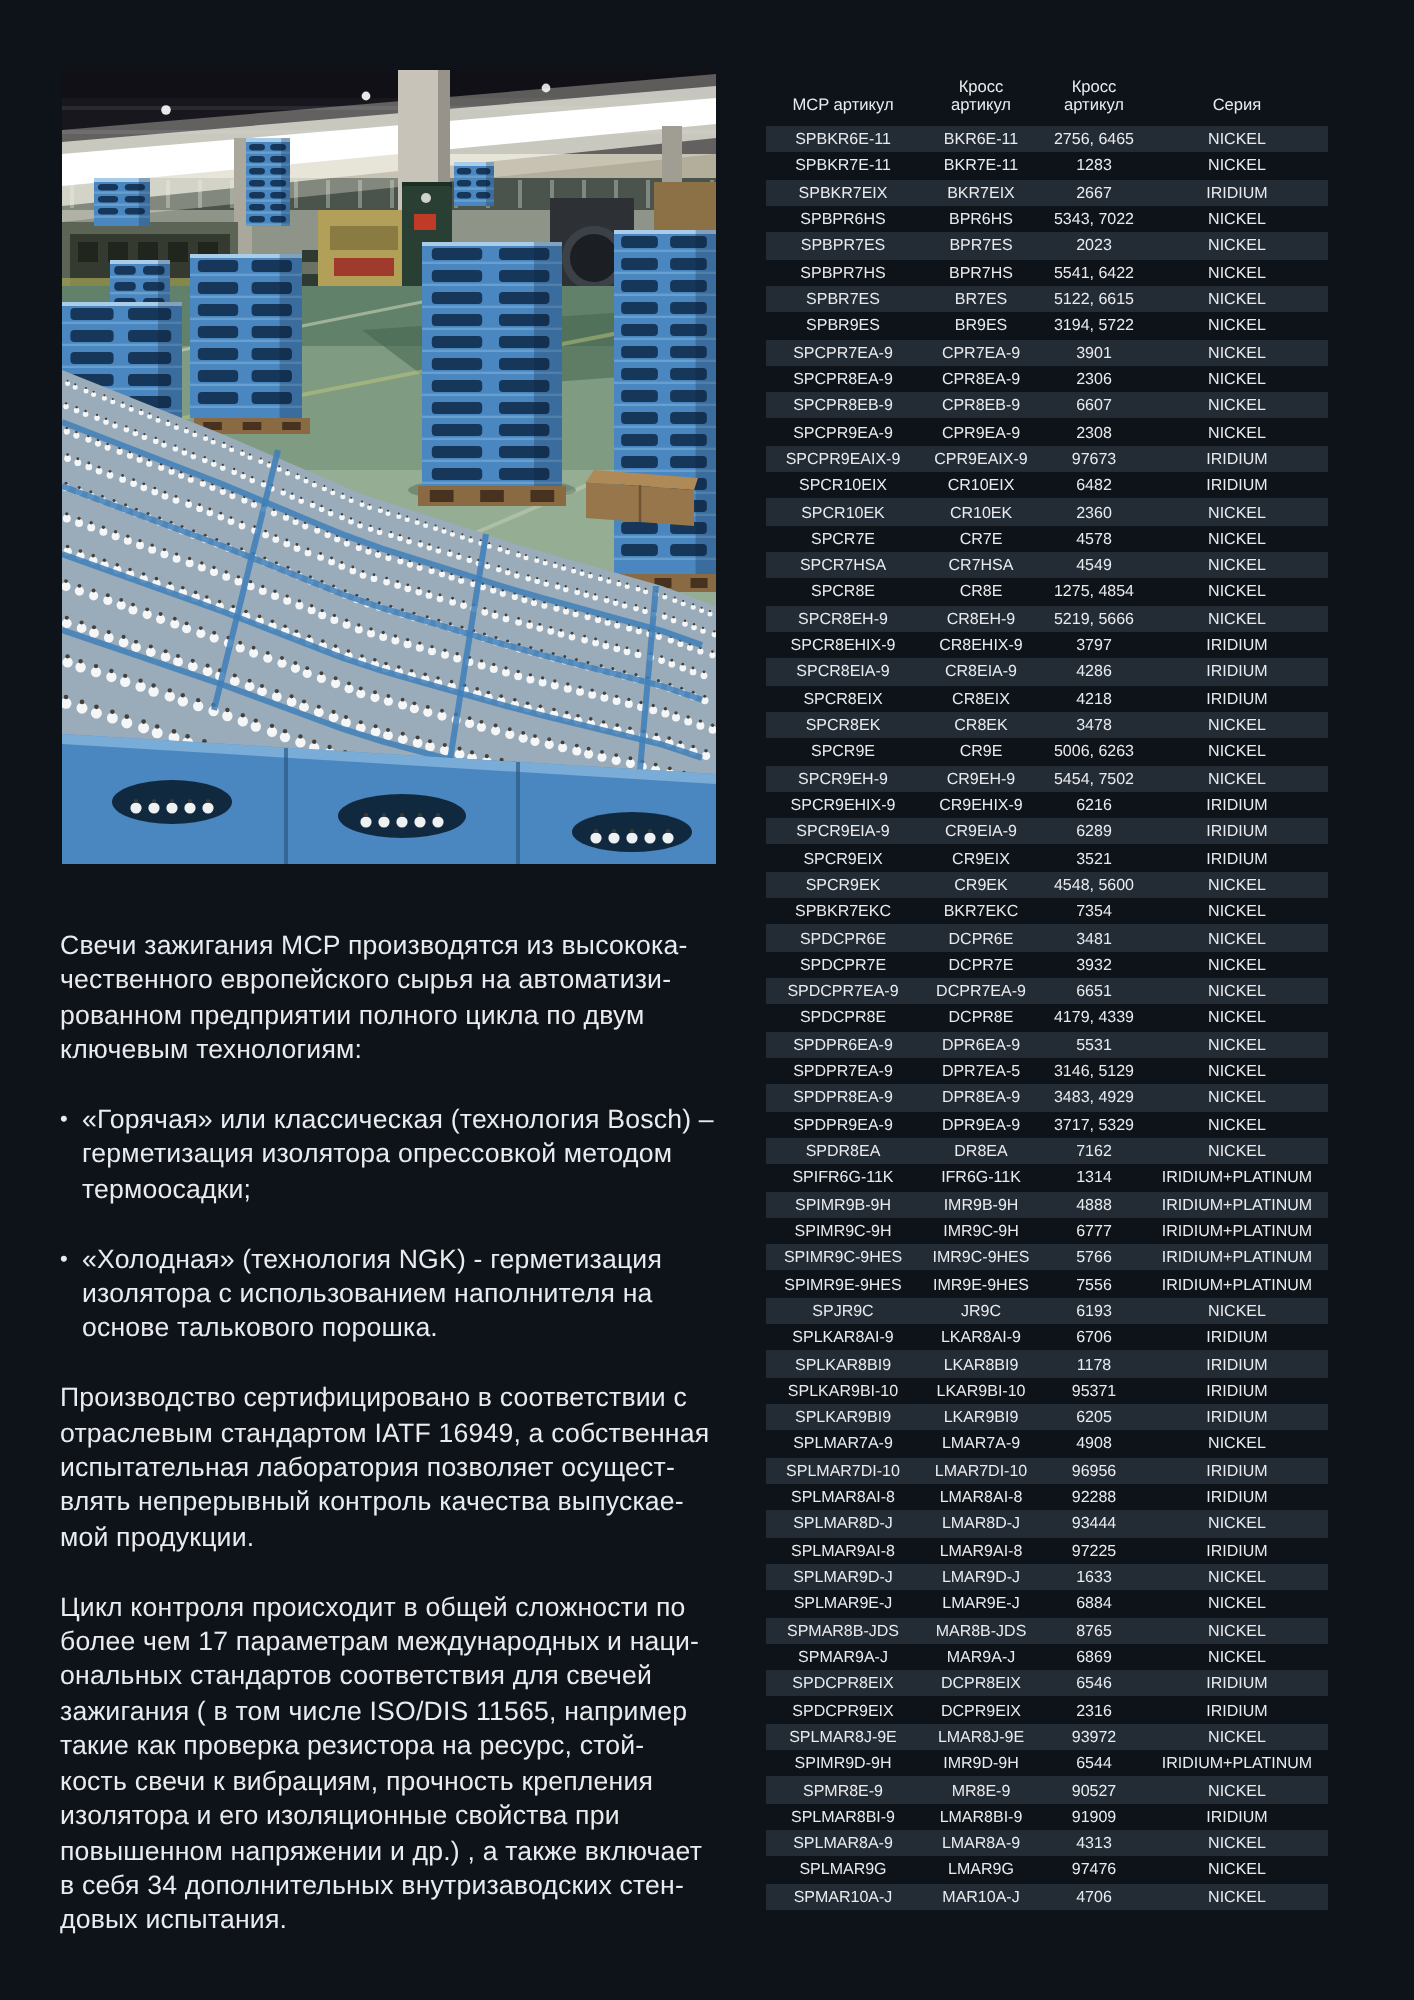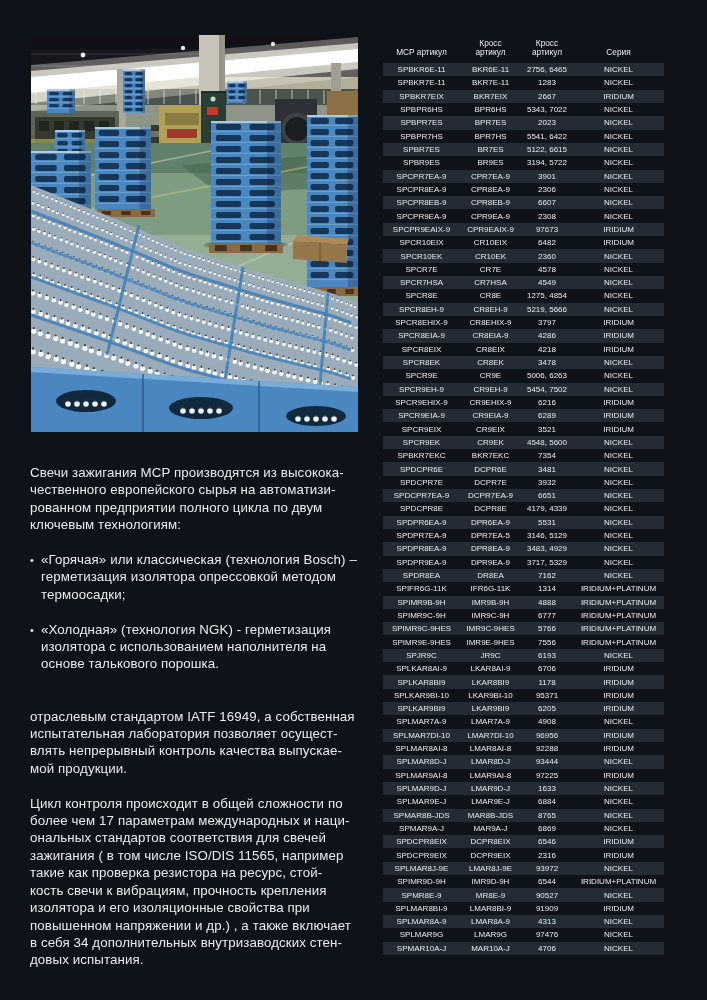--- a/index.html
+++ b/index.html
@@ -1684,21 +1684,21 @@
           <circle cx="303" cy="380.5" r="1" fill="#3e3b36"></circle>
         </g>
     </g>
   </svg>
 </div>
 
 <div class="article" id="article">
     <p class=""><span>Свечи зажигания MCP производятся из высокока-</span><br><span>чественного европейского сырья на автоматизи-</span><br><span>рованном предприятии полного цикла по двум</span><br><span>ключевым технологиям:</span></p>
     <p class="bullet"><span class="bchar">•</span><span>«Горячая» или классическая (технология Bosch) –</span><br><span>герметизация изолятора опрессовкой методом</span><br><span>термоосадки;</span></p>
     <p class="bullet"><span class="bchar">•</span><span>«Холодная» (технология NGK) - герметизация</span><br><span>изолятора с использованием наполнителя на</span><br><span>основе талькового порошка.</span></p>
-    <p class=""><br><span>отраслевым стандартом IATF 16949, а собственная</span><br><span>испытательная лаборатория позволяет осущест-</span><br><span>влять непрерывный контроль качества выпускае-</span><br><span>мой продукции.</span></p>
+    <p class=""><span>Производство сертифицировано в соответствии с</span><br><span>отраслевым стандартом IATF 16949, а собственная</span><br><span>испытательная лаборатория позволяет осущест-</span><br><span>влять непрерывный контроль качества выпускае-</span><br><span>мой продукции.</span></p>
     <p class=""><span>Цикл контроля происходит в общей сложности по</span><br><span>более чем 17 параметрам международных и наци-</span><br><span>ональных стандартов соответствия для свечей</span><br><span>зажигания ( в том числе ISO/DIS 11565, например</span><br><span>такие как проверка резистора на ресурс, стой-</span><br><span>кость свечи к вибрациям, прочность крепления</span><br><span>изолятора и его изоляционные свойства при</span><br><span>повышенном напряжении и др.) , а также включает</span><br><span>в себя 34 дополнительных внутризаводских стен-</span><br><span>довых испытания.</span></p>
   </div>
 
 <div class="tbl">
   <div class="thead" id="thead">
       <div class="th"><span>MCP артикул</span></div>
       <div class="th"><span>Кросс</span><br><span>артикул</span></div>
       <div class="th"><span>Кросс</span><br><span>артикул</span></div>
       <div class="th"><span>Серия</span></div>
     </div>

